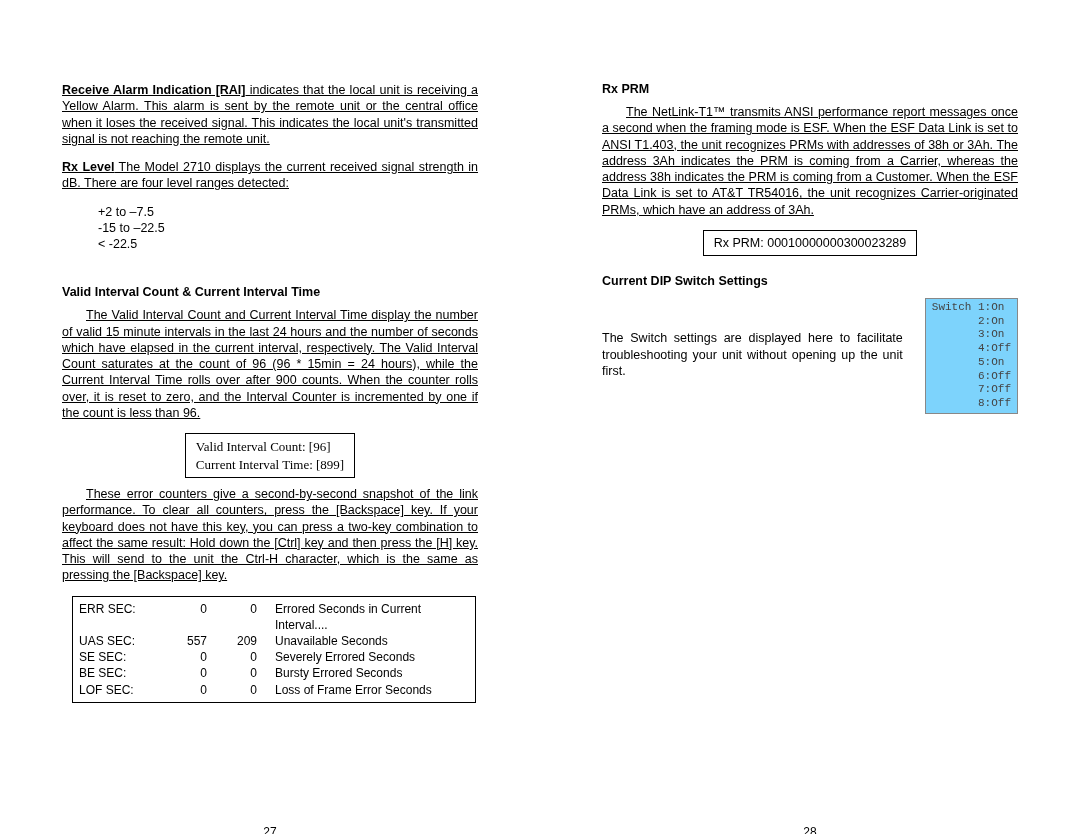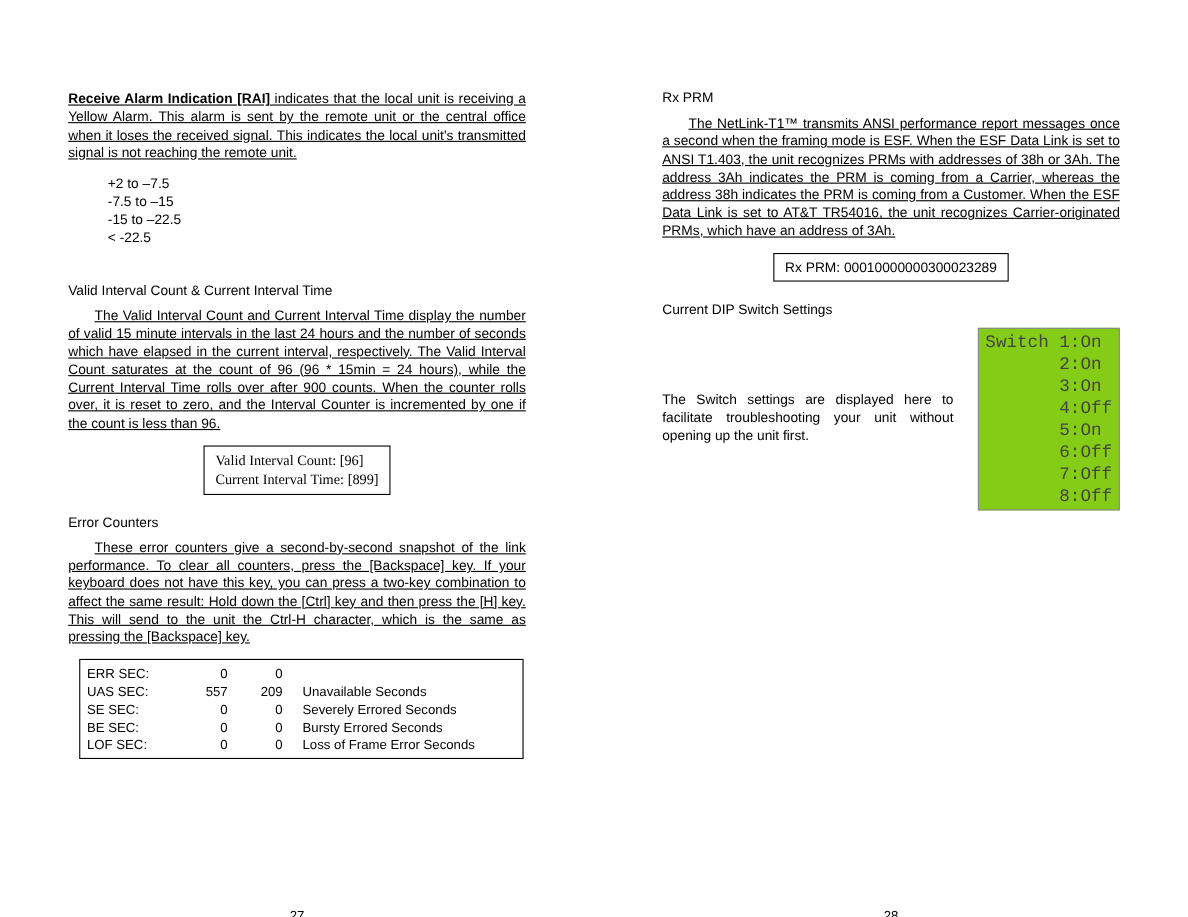--- a/index.html
+++ b/index.html
@@ -31,21 +31,21 @@
   p {
     margin: 0 0 12px 0;
     line-height: 1.3;
     text-align: justify;
     text-decoration: underline;
   }
   .indent {
     text-indent: 24px;
   }
   .section-head {
-    font-weight: normal;
+    font-weight: bold;
     margin: 18px 0 8px 0;
     font-size: 12.5px;
   }
   .run-in {
     font-weight: bold;
   }
   .levels {
     margin: 10px 0 33px 36px;
     line-height: 1.3;
   }
@@ -88,63 +88,65 @@
   }
   .dip-text {
     flex: 1;
     line-height: 1.3;
     text-align: justify;
   }
   .dip-box {
     border: 1px solid #888;
     padding: 2px 6px;
     font-family: "Courier New", monospace;
-    font-size: 16px;
+    font-size: 11px;
     line-height: 1.25;
     white-space: pre;
     color: #444;
-    background: #84cc16;
+    background: #7dd3fc;
     margin-top: 2px;
   }
 </style>
 </head>
 <body>
 
 <div class="page">
 
   <p>
     <span class="run-in">Receive Alarm Indication [RAI]</span><span>  indicates that the local unit is receiving a Yellow Alarm. This alarm is sent by the remote unit or the central office when it loses the received signal. This indicates the local unit's transmitted signal is not reaching the remote unit.</span>
   </p>
 
+  <p>
+    <span class="run-in">Rx Level</span><span>  The Model 2710 displays the current received signal strength in dB. There are four level ranges detected:</span>
+  </p>
 
   <div class="levels">
     <div>+2 to –7.5</div>
-    <div>-7.5 to –15</div>
     <div>-15 to –22.5</div>
     <div>&lt; -22.5</div>
   </div>
 
   <div class="section-head">Valid Interval Count &amp; Current Interval Time</div>
 
   <p class="indent">The Valid Interval Count and Current Interval Time display the number of valid 15 minute intervals in the last 24 hours and the number of seconds which have elapsed in the current interval, respectively. The Valid Interval Count saturates at the count of 96 (96 * 15min = 24 hours), while the Current Interval Time rolls over after 900 counts. When the counter rolls over, it is reset to zero, and the Interval Counter is incremented by one if the count is less than 96.</p>
 
   <div class="small-box">
     <div>Valid Interval Count:   [96]</div>
     <div>Current Interval Time: [899]</div>
   </div>
 
-  <div class="section-head">Error Counters</div>
 
   <p class="indent">These error counters give a second-by-second snapshot of the link performance. To clear all counters, press the [Backspace] key. If your keyboard does not have this key, you can press a two-key combination to affect the same result: Hold down the [Ctrl] key and then press the [H] key. This will send to the unit the Ctrl-H character, which is the same as pressing the [Backspace] key.</p>
 
   <div class="err-box">
     <div class="err-row">
       <span class="err-label">ERR SEC:</span>
       <span class="err-v1">0</span>
       <span class="err-v2">0</span>
+      <span class="err-desc">Errored Seconds in Current Interval....</span>
     </div>
     <div class="err-row">
       <span class="err-label">UAS SEC:</span>
       <span class="err-v1">557</span>
       <span class="err-v2">209</span>
       <span class="err-desc">Unavailable Seconds</span>
     </div>
     <div class="err-row">
       <span class="err-label">SE SEC:</span>
       <span class="err-v1">0</span>

